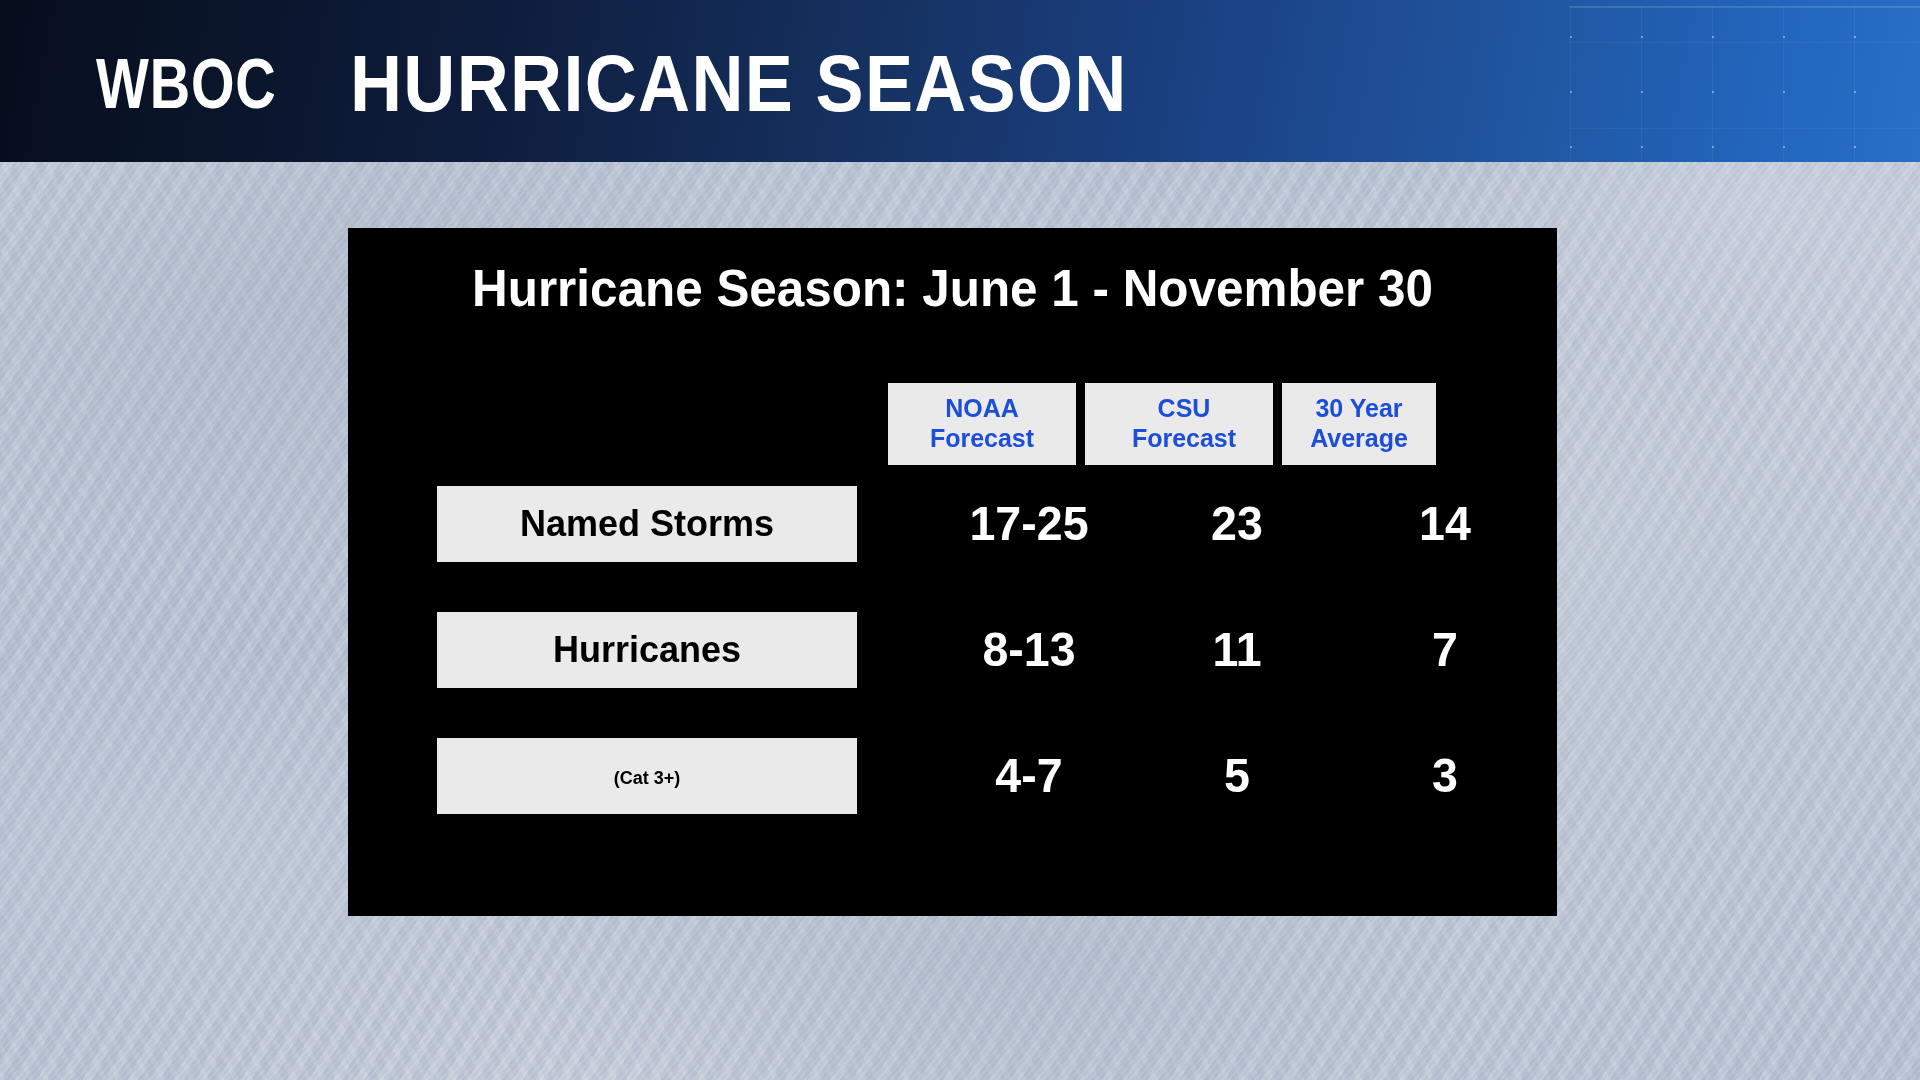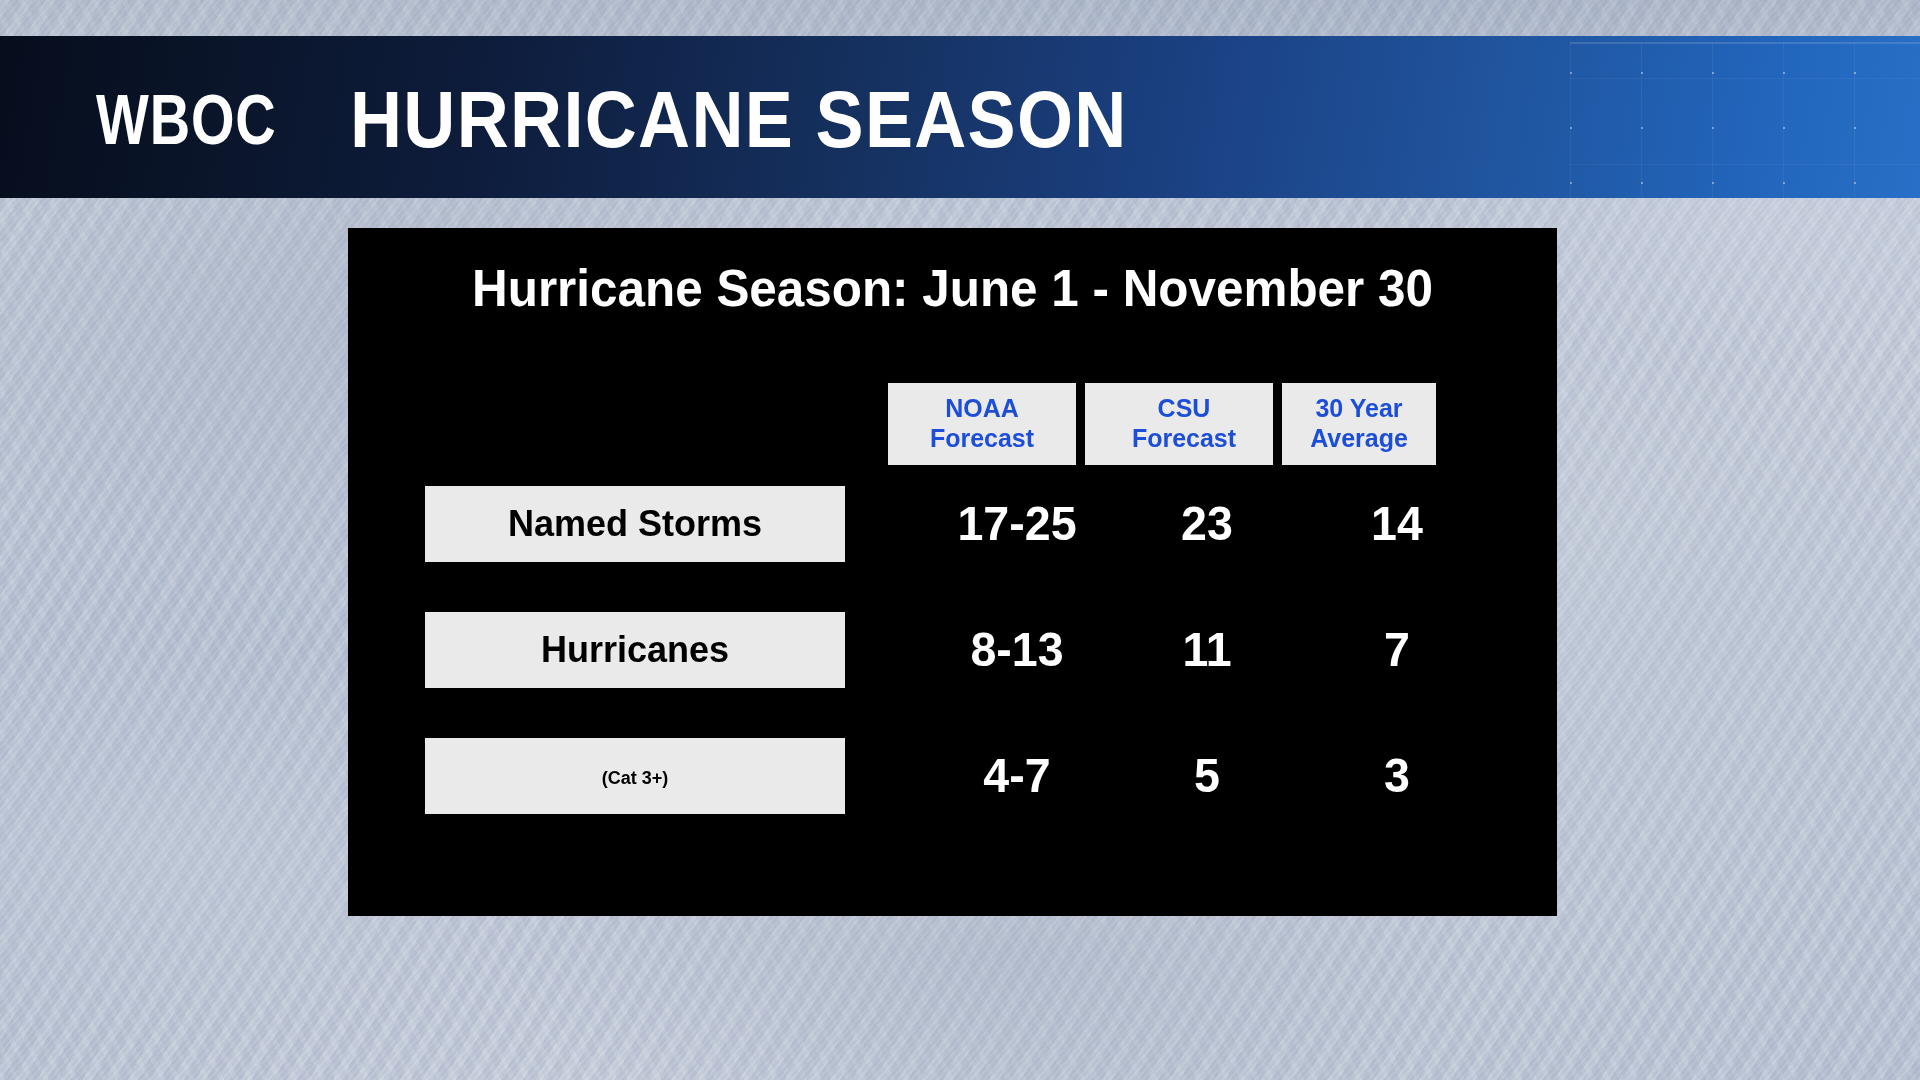--- a/index.html
+++ b/index.html
@@ -71,21 +71,20 @@
     background: linear-gradient(100deg,
       #060d1d 0%,
       #0a1428 10%,
       #0e1d3d 26%,
       #15305e 44%,
       #1b4183 62%,
       #20559f 78%,
       #2266bd 92%,
       #2a6fc7 100%);
     overflow: hidden;
-    margin-top: 36px;
   }
   #banner-grid {
     position: absolute;
     left: 1570px; top: 6px;
     width: 362px; height: 156px;
     border-top: 2px solid rgba(255,255,255,0.13);
     border-right: 2px solid rgba(255,255,255,0.10);
     background-image:
       linear-gradient(to right, rgba(255,255,255,0.055) 1px, transparent 1px),
       linear-gradient(to bottom, rgba(255,255,255,0.045) 1px, transparent 1px);
@@ -181,21 +180,21 @@
   }
   .col-chip.c0 { width: 188px; }
   .col-chip.c1 { width: 188px; padding-left: 20px; }
   .col-chip.c2 { width: 154px; }
   .col-chip span { display: block; }
 
   
   #rows {
     position: absolute;
     top: 250px;
-    left: 0;
+    left: 12px;
     width: 100%;
     padding-left: 35px;
   }
   .row {
     position: relative;
     height: 126px;
   }
   .row-label {
     position: absolute;
     left: 42px;
@@ -221,21 +220,21 @@
     margin-top: 3px;
   }
   .row-label.has-sub { justify-content: center; padding-top: 2px; }
 
   .row-values {
     position: absolute;
     left: 540px;
     top: 8px;
     display: flex;
     align-items: center;
-    gap: 2px;
+    gap: 20px;
     height: 76px;
   }
   .val {
     width: 188px;
     text-align: center;
     color: #ffffff;
     font-family: "Liberation Sans Narrow", "Liberation Sans", sans-serif;
     font-weight: 700;
     font-size: 48px;
     line-height: 1;

